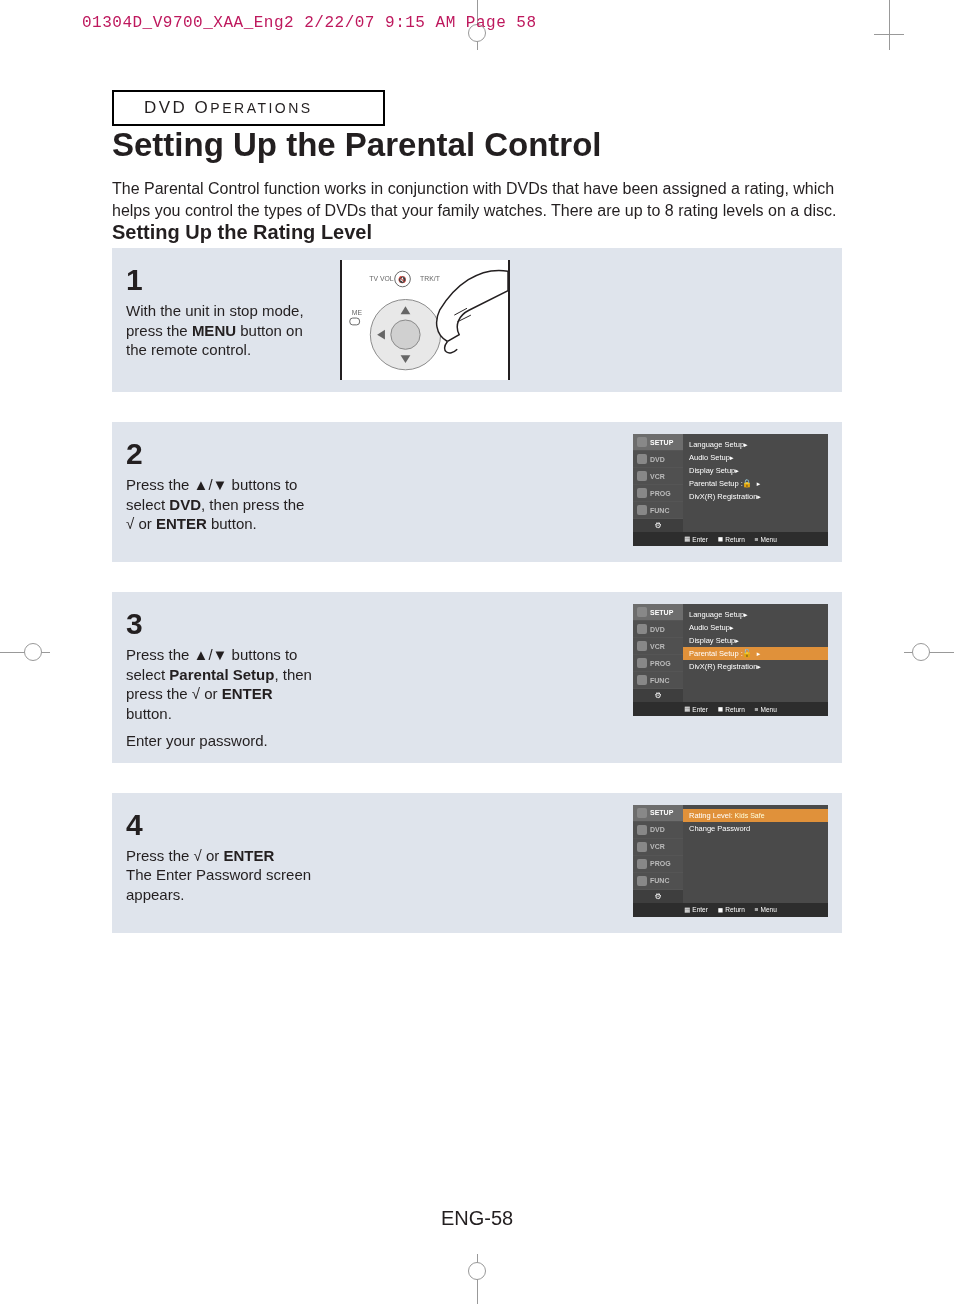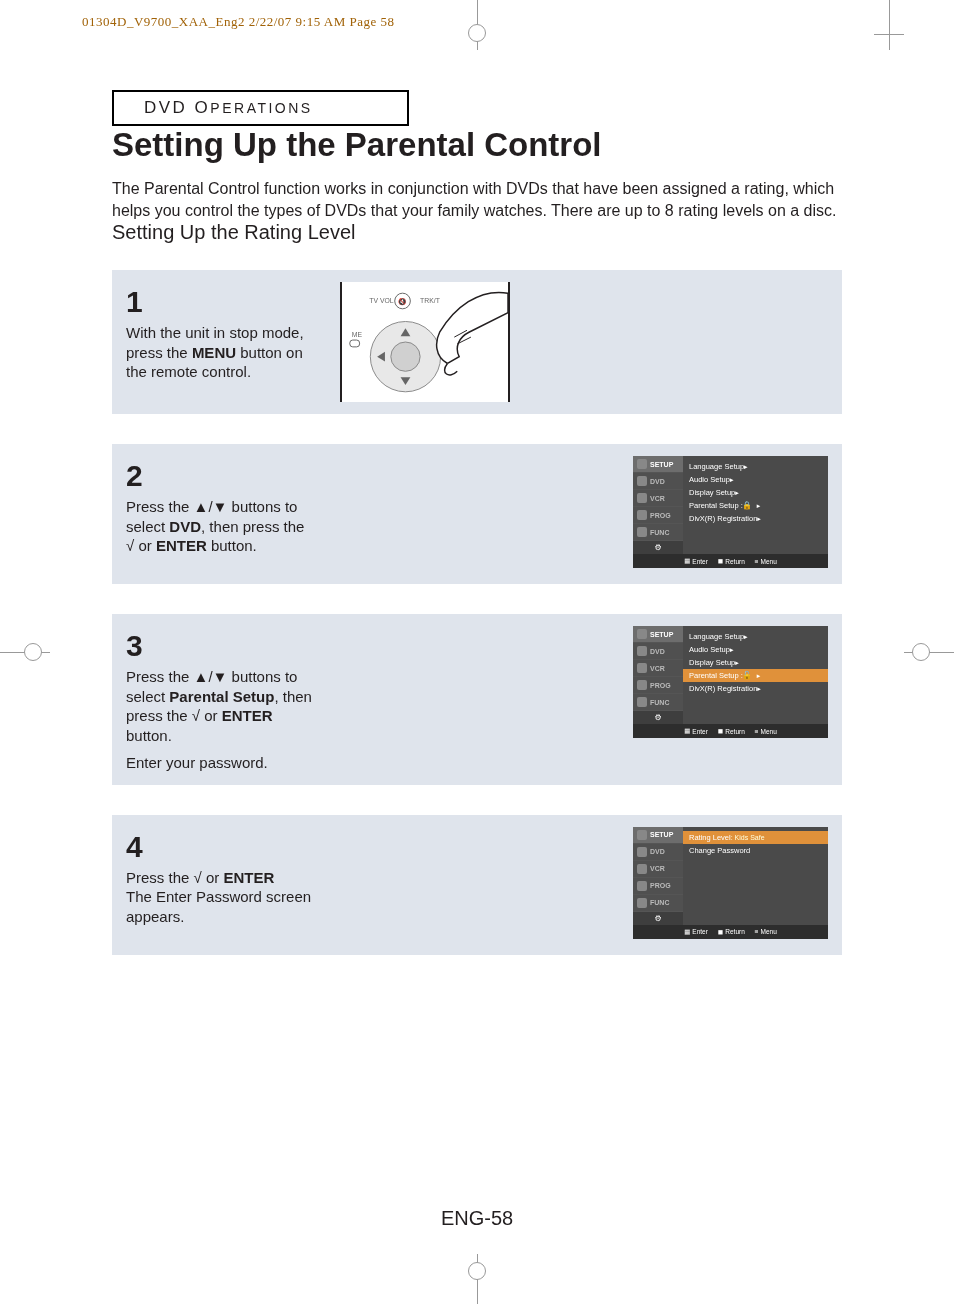--- a/index.html
+++ b/index.html
@@ -7,23 +7,23 @@
     width: 954px;
     height: 1304px;
     background: #fff;
     font-family: Arial, Helvetica, sans-serif;
     color: #231f20;
     position: relative;
   }
   .print-header {
     position: absolute;
     top: 14px; left: 82px;
-    font-family: Liberation Serif, serif;
-    font-size: 13px;
-    color: #a16207;
+    font-family: Liberation Mono, monospace;
+    font-size: 16px;
+    color: #be185d;
     letter-spacing: 0.5px;
   }
   .crop-top { position:absolute; top:0; left:50%; width:1px; height:50px; background:#999;}
   .crop-top-circ { position:absolute; top:24px; left:50%; transform:translateX(-50%); width:18px; height:18px; border:1px solid #999; border-radius:50%; background:#fff;}
   .crop-bottom { position:absolute; bottom:0; left:50%; width:1px; height:50px; background:#999;}
   .crop-bottom-circ { position:absolute; bottom:24px; left:50%; transform:translateX(-50%); width:18px; height:18px; border:1px solid #999; border-radius:50%; background:#fff;}
   .crop-left { position:absolute; left:0; top:50%; width:50px; height:1px; background:#999;}
   .crop-left-circ { position:absolute; left:24px; top:50%; transform:translateY(-50%); width:18px; height:18px; border:1px solid #999; border-radius:50%; background:#fff;}
   .crop-right { position:absolute; right:0; top:50%; width:50px; height:1px; background:#999;}
   .crop-right-circ { position:absolute; right:24px; top:50%; transform:translateY(-50%); width:18px; height:18px; border:1px solid #999; border-radius:50%; background:#fff;}
@@ -32,38 +32,38 @@
 
   .content {
     position: absolute;
     top: 90px;
     left: 112px;
     right: 112px;
   }
   .section-box {
     border: 2px solid #000;
     display: inline-block;
-    padding: 6px 94px 6px 30px;
+    padding: 6px 70px 6px 30px;
     font-size: 17px;
     letter-spacing: 2.5px;
   }
   .section-box .caps { font-size: 14px; }
   h1.main-title {
     font-size: 33px;
     font-weight: bold;
     margin-bottom: 14px;
   }
   .intro {
     font-size: 16px;
     line-height: 1.35;
   }
   h2.subheading {
     font-size: 20px;
-    font-weight: normal;
-    margin-bottom: 26px;
+    font-weight: bold;
+    margin-bottom: 4px;
   }
   .step {
     background: #dfe4ec;
     padding: 12px 14px;
     margin-bottom: 30px;
     display: flex;
     align-items: flex-start;
     gap: 14px;
     min-height: 140px;
   }

